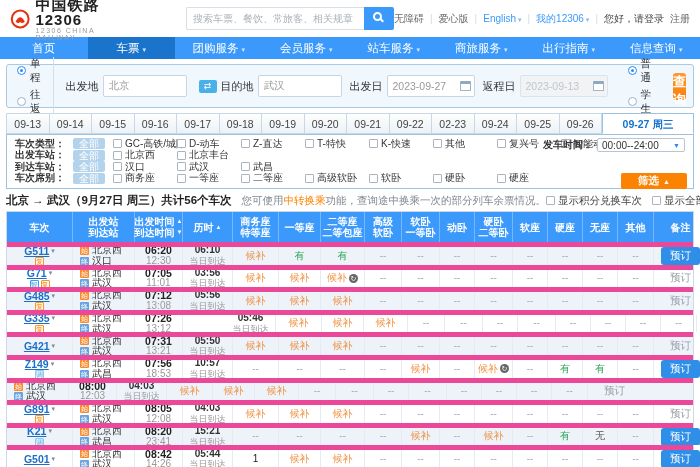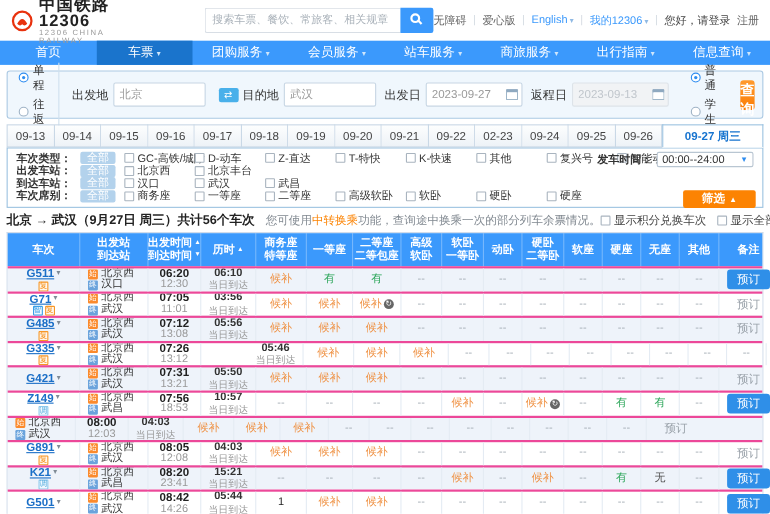--- a/index.html
+++ b/index.html
@@ -92,21 +92,21 @@
   .summary-cbs label { display:flex; align-items:center; gap:3px; cursor:pointer; color:#444; white-space:nowrap;}
 
   
   .train-table { margin:0 6px; border:1px solid #cdd9e8; border-bottom:none; }
   .thead { display:flex; background:#3b99fc; height:30px; }
   .th { flex:none; display:flex; flex-direction:column; align-items:center; justify-content:center;
     color:#fff; font-size:10px; font-weight:bold; border-right:1px solid rgba(255,255,255,.3); line-height:11px; }
   .th:last-child { border-right:none; }
   .sort-arrow { font-size:6px; margin-left:2px; color:#fff; }
   .th-line { display:flex; align-items:center; white-space:nowrap;}
-  .tr { display:flex; height:22.6px; border-top:2px solid #ec4899; background:#fff; }
+  .tr { display:flex; height:22.6px; border-top:5px solid #ec4899; background:#fff; }
   .tr.alt { background:#eef3fa; }
   .td { flex:none; display:flex; flex-direction:column; align-items:center; justify-content:center;
     border-right:1px solid #e4ebf3; font-size:10px; line-height:10.5px; overflow:hidden;}
   .train-line { display:flex; align-items:center; gap:2px; }
   .train-link { color:#1b6fc7; font-weight:bold; font-size:10.5px; text-decoration:underline; cursor:pointer; }
   .tcaret { font-size:7px; color:#7f8b96; cursor:pointer;}
   .badges { display:flex; gap:2px; margin-top:1px; }
   .badge { width:9px; height:9px; font-size:7px; line-height:8px; text-align:center; border-radius:1px; border:1px solid; }
   .b-fu  { color:#f#, } 
   .badge.b-fu  { color:#f79727; border-color:#f79727; background:#fff7ee;}

